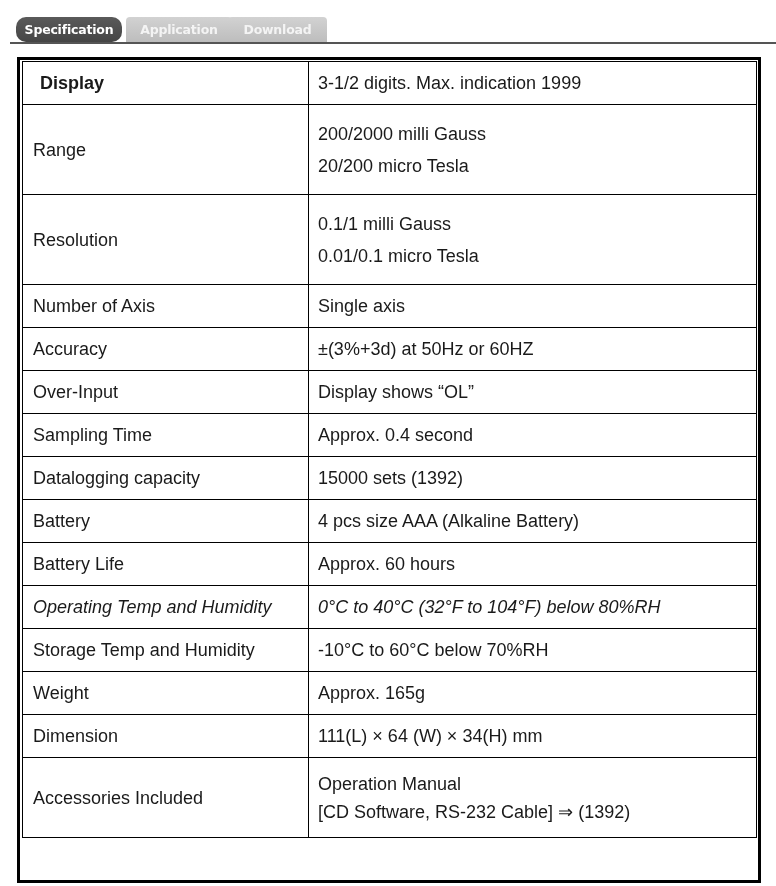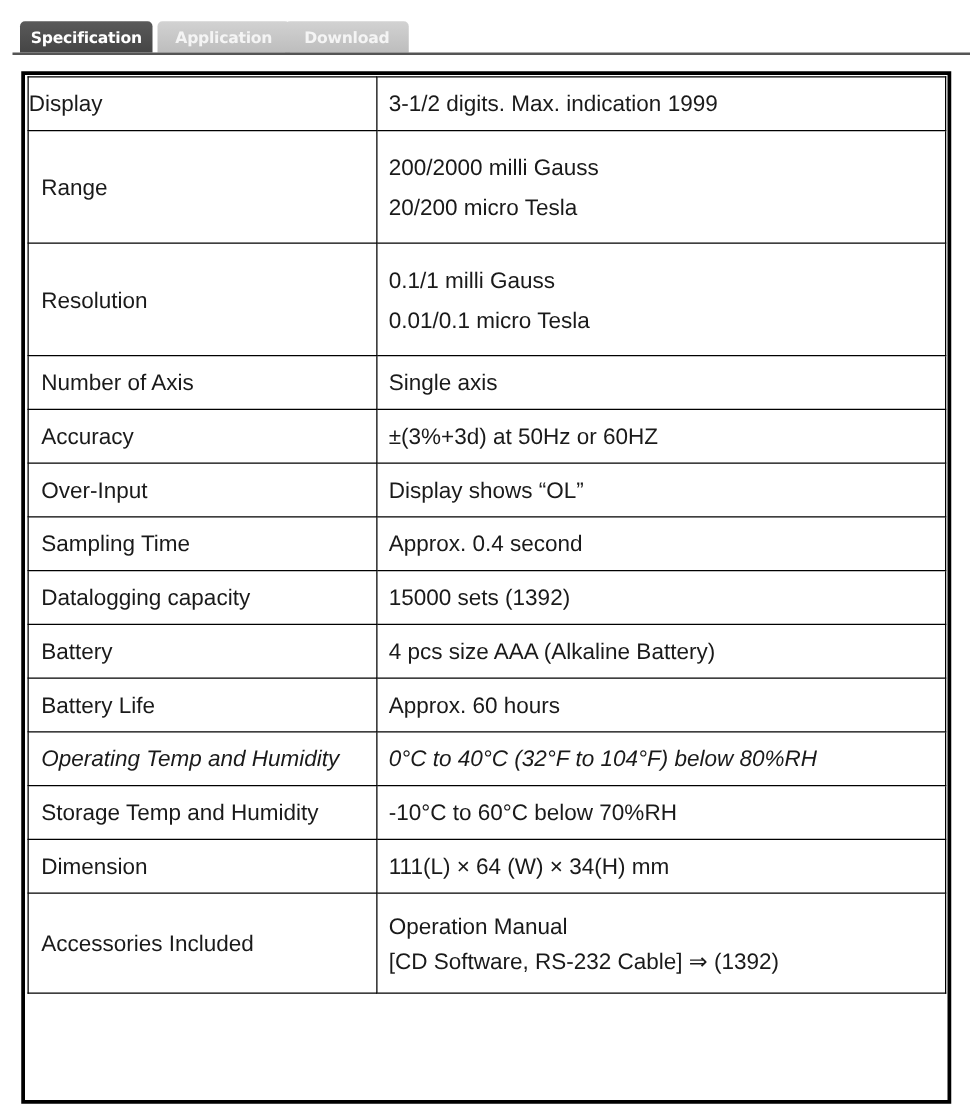--- a/index.html
+++ b/index.html
@@ -3,32 +3,32 @@
 <meta charset="utf-8">
 <style>
   html, body { margin: 0; padding: 0; background: #ffffff; }
   body { width: 776px; height: 886px; position: relative; overflow: hidden;
          font-family: "Liberation Sans", sans-serif; color: #1a1a1a; }
 
   .tabs { position: absolute; left: 0; top: 0; width: 776px; height: 45px; }
   .tab { position: absolute; top: 17px; height: 25px; border-radius: 4px 4px 0 0;
          font-family: "DejaVu Sans", sans-serif; font-weight: bold; font-size: 12.5px;
          line-height: 26px; text-align: center; cursor: pointer; letter-spacing: -0.2px; }
-  .tab.active { background: linear-gradient(#5a5a5a, #454545); color: #ffffff; }
+  .tab.active { background: linear-gradient(#5a5a5a, #454545); color: #ffffff; border-radius: 10px; }
   .tab.inactive { background: linear-gradient(#d2d2d2, #bdbdbd); color: #f4f4f4; }
   .tab-line { position: absolute; left: 10px; right: 0; top: 42px; height: 2px; background: #555555; }
 
   .spec-wrap { position: absolute; left: 17px; top: 57px; width: 744px; height: 826px;
                border: 3px solid #000; box-sizing: border-box; }
   table.spec { position: absolute; left: 2px; top: 1px; width: 735px; border-collapse: collapse;
                border: 1px solid #000; }
   table.spec td { border: 1px solid #000; font-size: 18px; vertical-align: middle;
                   padding: 0 0 0 10px; line-height: 32px; }
   table.spec td.k { width: 268px; }
-  table.spec td.k.bold { font-weight: normal; padding-left: 0; }
+  table.spec td.k.bold { font-weight: bold; padding-left: 17px; }
   table.spec td.v { padding-left: 9px; }
   .b { font-weight: normal; }
   .line { display: block; }
 </style>
 </head>
 <body>
 
 <div class="tabs">
   <div class="tab active" style="left:16px;width:106px;">Specification</div>
   <div class="tab inactive" style="left:126px;width:106px;">Application</div>
@@ -87,20 +87,24 @@
     </tr>
     <tr style="height:43px;font-style:italic;">
       <td class="k">Operating Temp and Humidity</td>
       <td class="v">0°C to 40°C (32°F to 104°F) below 80%RH</td>
     </tr>
     <tr style="height:43px;padding-left:32px;">
       <td class="k">Storage Temp and Humidity</td>
       <td class="v">-10°C to 60°C below 70%RH</td>
     </tr>
     <tr style="height:43px;">
+      <td class="k">Weight</td>
+      <td class="v">Approx. 165g</td>
+    </tr>
+    <tr style="height:43px;">
       <td class="k">Dimension</td>
       <td class="v">111(L) × 64 (W) × 34(H) mm</td>
     </tr>
     <tr style="height:80px;">
       <td class="k">Accessories Included</td>
       <td class="v" style="line-height:28px;">
         <span class="line">Operation Manual</span>
         <span class="line"><span>[CD Software, RS-232 Cable] ⇒ </span><span class="b">(1392)</span></span>
       </td>
     </tr>

